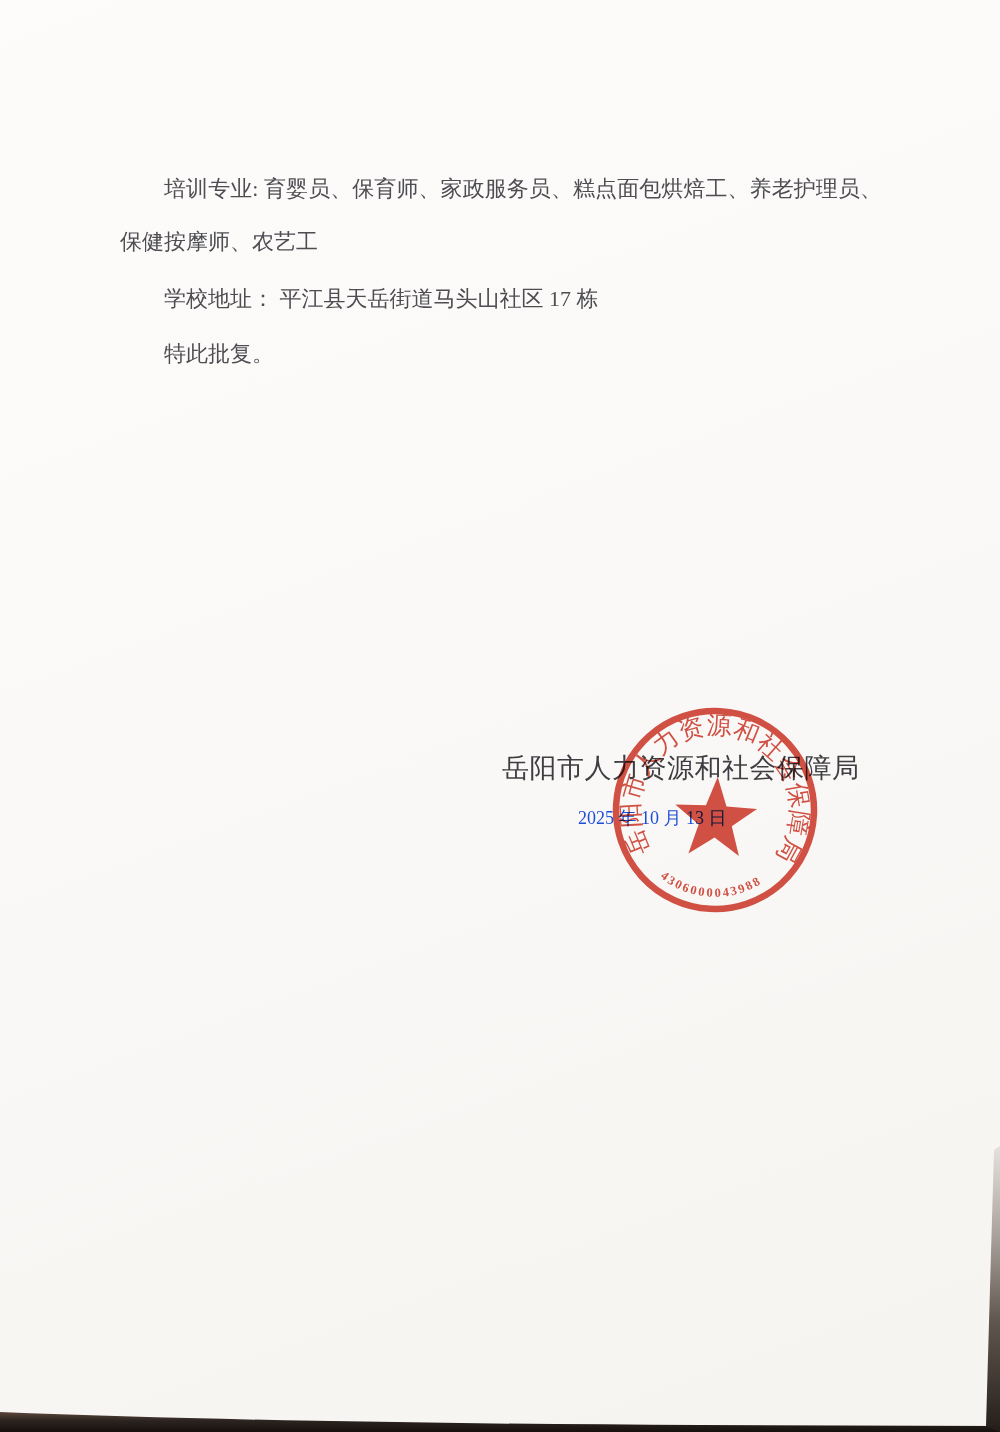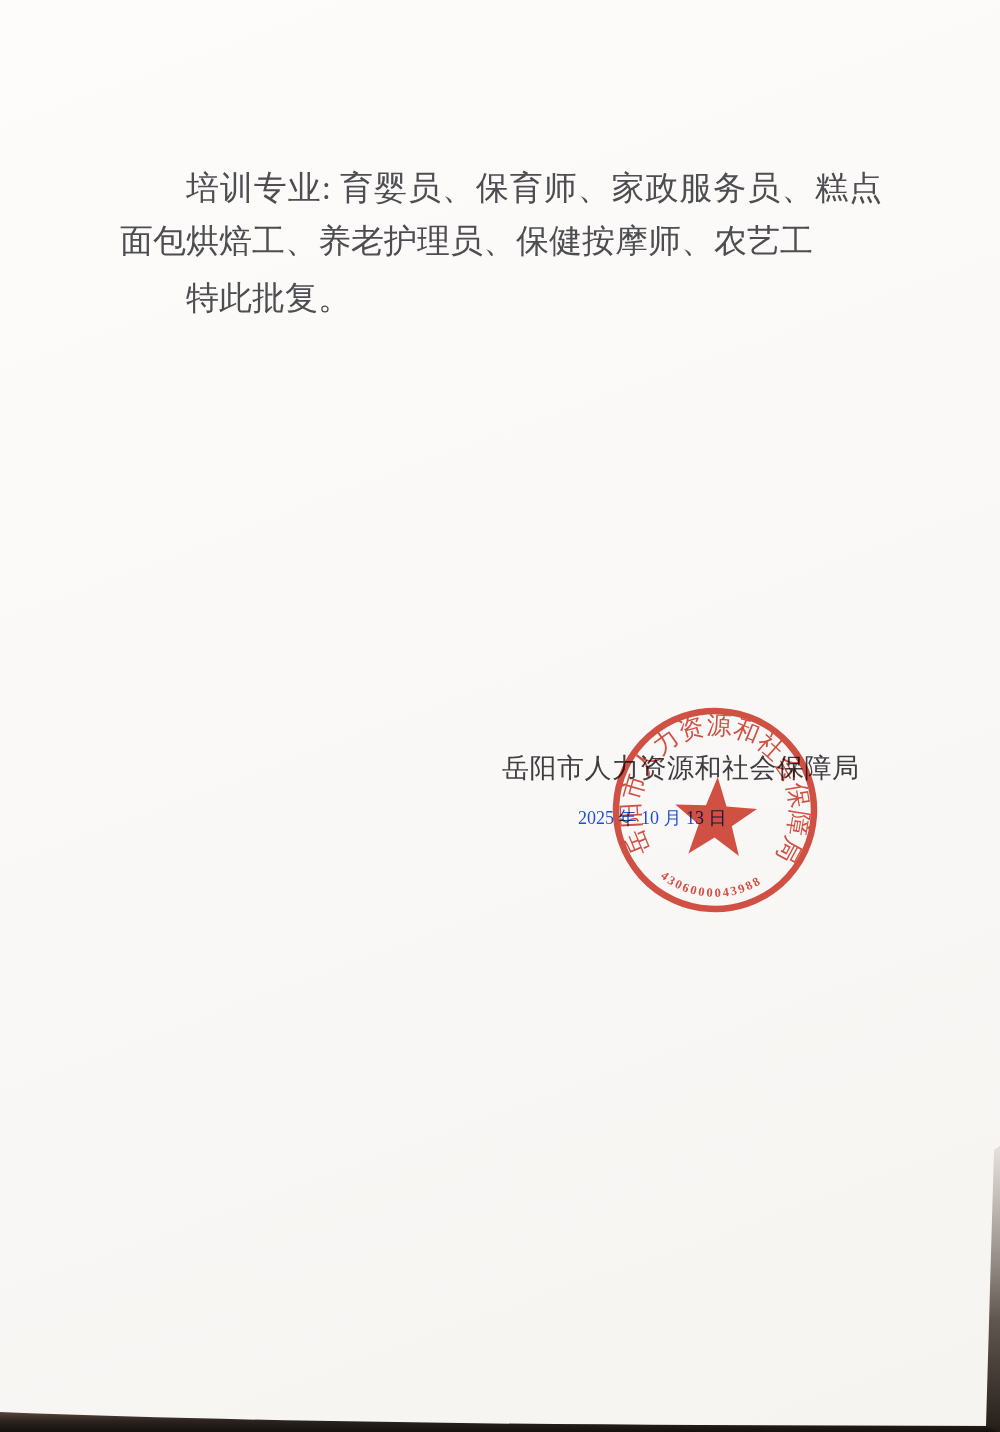--- a/index.html
+++ b/index.html
@@ -6,21 +6,21 @@
   body {
     width: 1000px; height: 1432px;
     position: relative;
     overflow: hidden;
     background: linear-gradient(160deg, #fdfcfb 0%, #faf8f6 55%, #f6f4f1 100%);
     font-family: "Liberation Serif", "DejaVu Serif", serif;
   }
   .doc-text {
     position: absolute;
     left: 120px; top: 162px; width: 762px;
-    font-size: 33px;
+    font-size: 22px;
     line-height: 53px;
     color: #4d4d52;
     text-align: justify;
   }
   .doc-text p { margin: 0; text-indent: 2em; }
   .doc-text p:nth-child(2) { margin-top: 4px; }
   .doc-text p:nth-child(3) { margin-top: 2px; }
   .doc-text p:nth-child(4) { margin-top: 0; }
   .sig-org {
     position: absolute; left: 502px; top: 750px;
@@ -43,20 +43,21 @@
     position: absolute; left: 0; top: 0;
     width: 1000px; height: 1432px;
     pointer-events: none;
   }
 </style>
 </head>
 <body>
 
 <div class="doc-text">
   <p>培训专业: 育婴员、保育师、家政服务员、糕点面包烘焙工、养老护理员、保健按摩师、农艺工</p>
+  <p>学校地址： 平江县天岳街道马头山社区 17 栋</p>
   <p>特此批复。</p>
 </div>
 
 <div class="sig-org">岳阳市人力资源和社会保障局</div>
 <div class="sig-date">2025 年 10 月 13 日</div>
 
 <svg class="seal" viewBox="0 0 260 260" xmlns="http://www.w3.org/2000/svg">
   <defs>
     <path id="sealTopArc" d="M 65.6,170.3 A 76,76 0 1 1 194.4,170.3" fill="none"></path>
     <path id="sealBottomArc" d="M 71.8,194.6 A 87,87 0 0 0 188.2,194.6" fill="none"></path>

